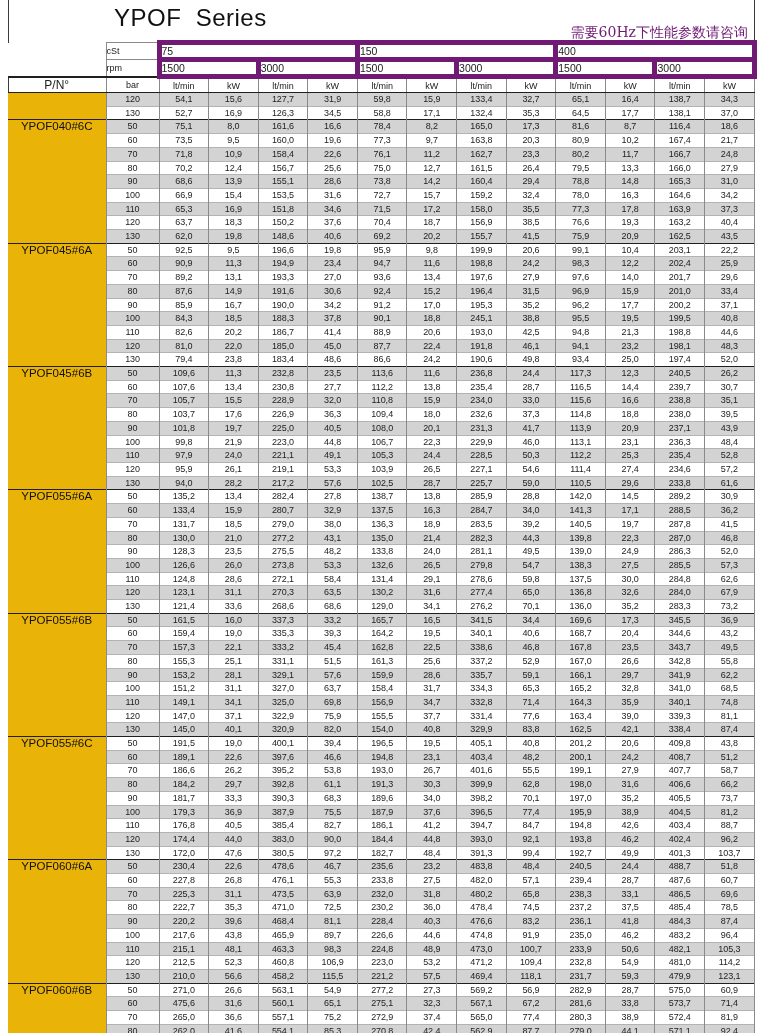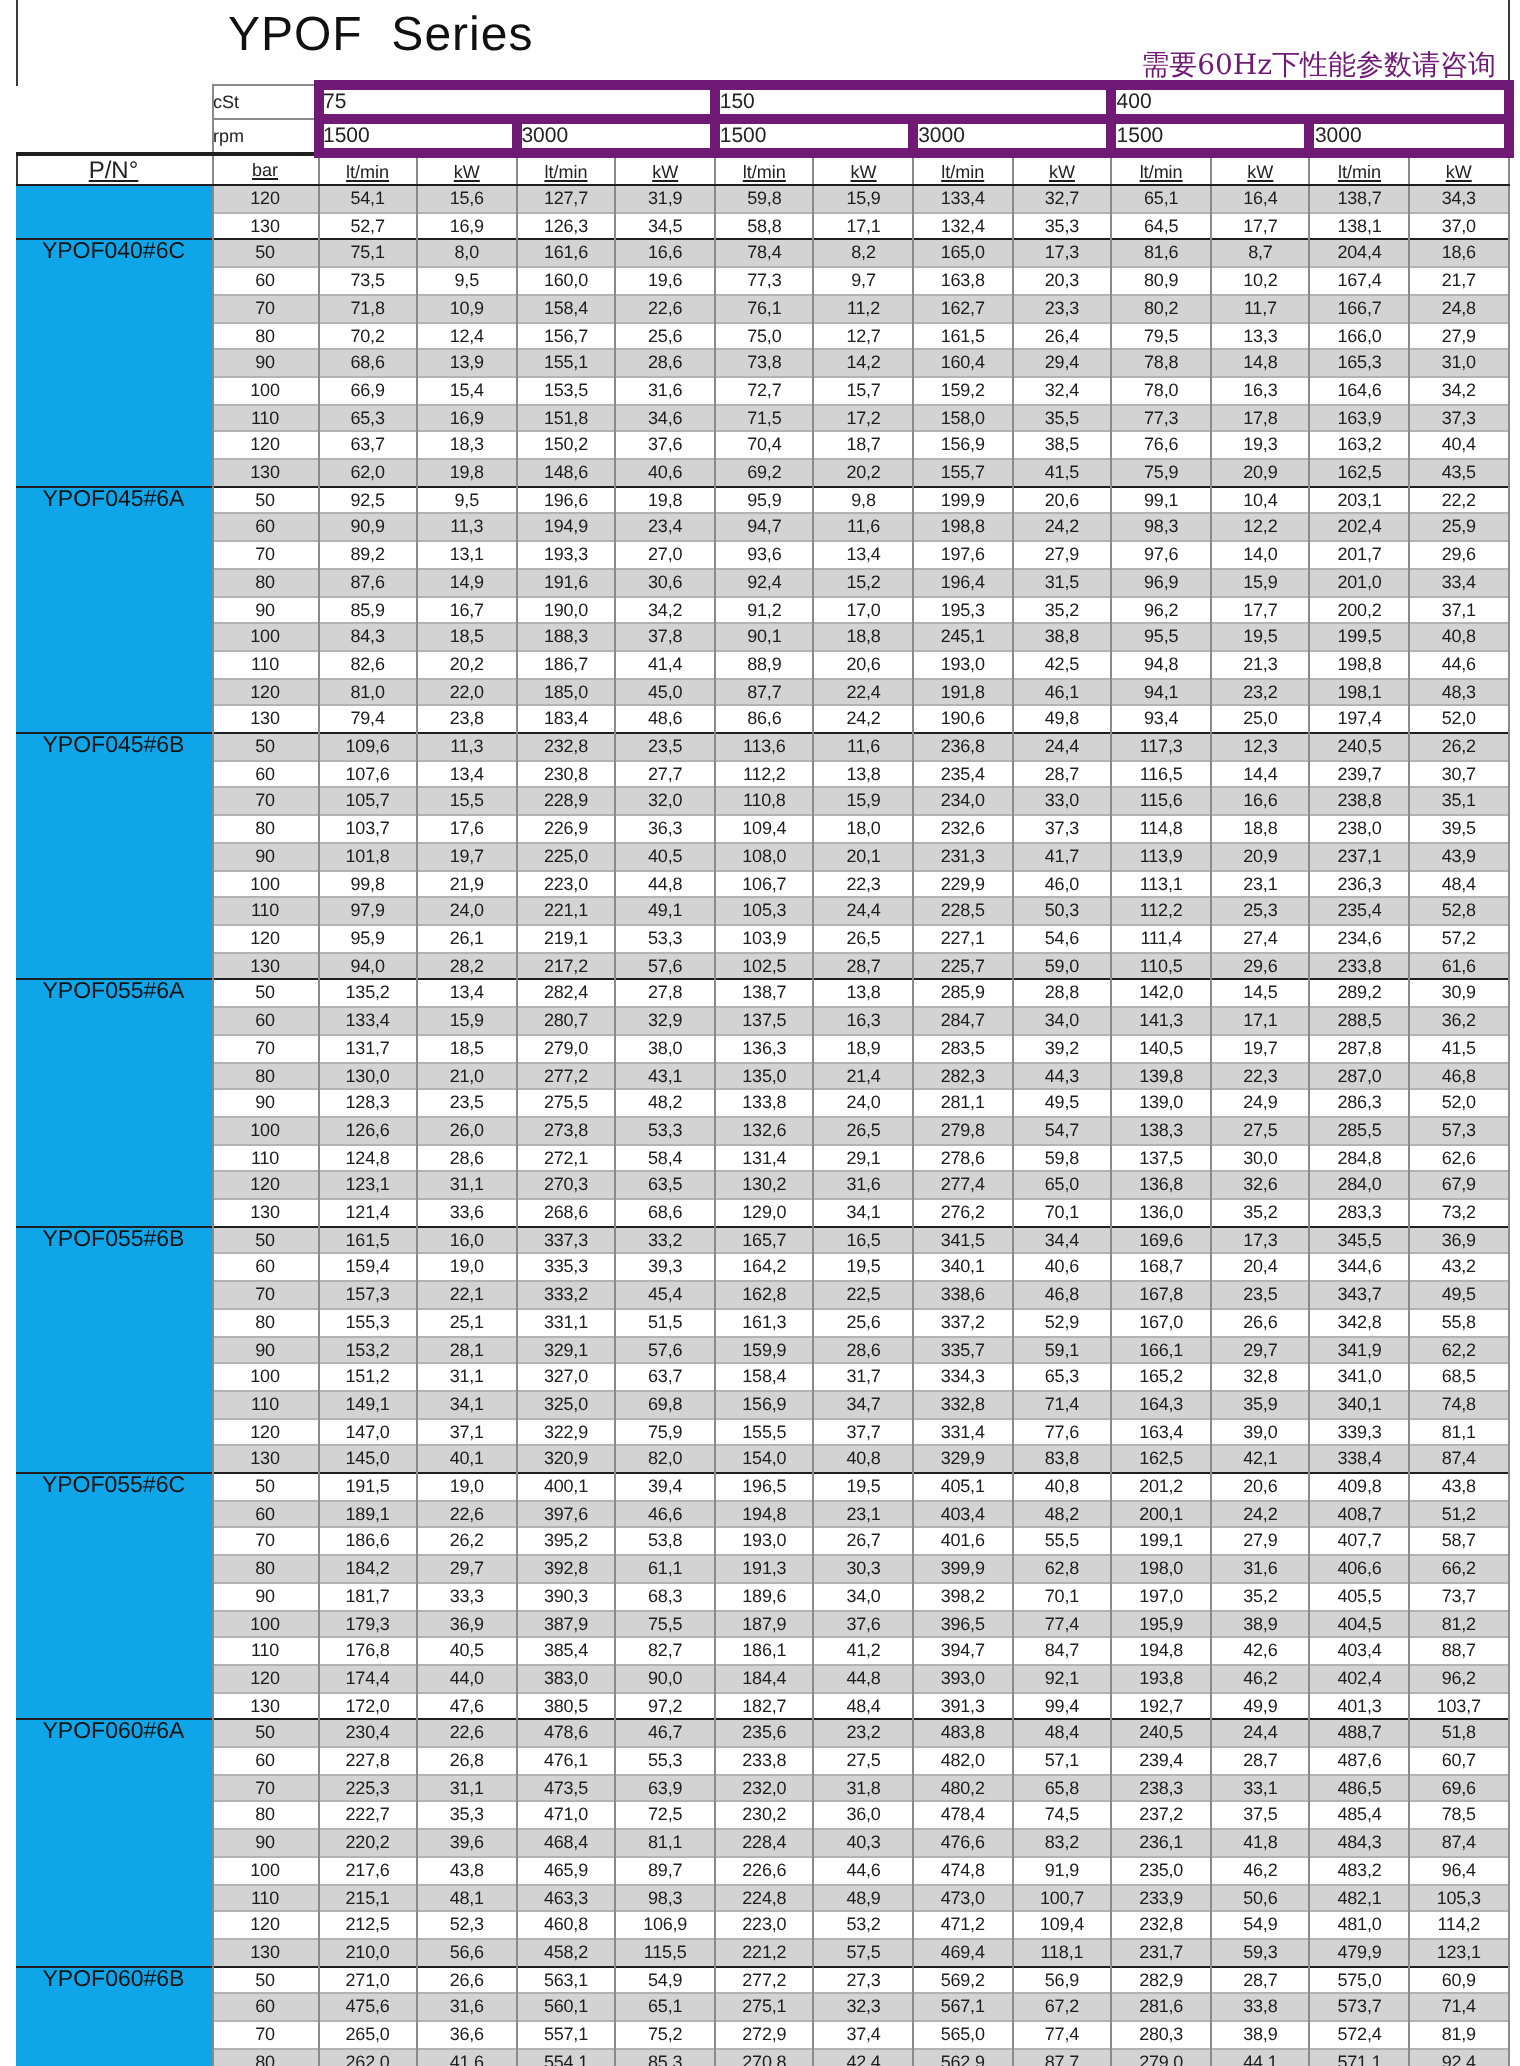--- a/index.html
+++ b/index.html
@@ -15,34 +15,34 @@
   #spec-table{position:absolute;left:8px;top:40px;width:747px;border-collapse:collapse;
               table-layout:fixed;}
   #spec-table td,#spec-table th{padding:0;margin:0;overflow:hidden;white-space:nowrap;
               font-weight:normal;}
   
   .spacer{border:none;background:#fff;}
   .hc{border:1px solid #8a8a8a;font-size:9px;text-align:left;color:#222;}
   .hv{border:5px solid #701a75;font-size:10.5px;text-align:left;padding-left:9px;color:#222;}
   .hr1{height:16px;}
   .hr2{height:15px;}
-  .hr3{height:16px;text-decoration:underline;}
+  .hr3{height:16px;}
   .h3{border-left:1px solid #8a8a8a;border-right:1px solid #8a8a8a;
       border-top:2px solid #1f1f1f;border-bottom:1.5px solid #1f1f1f;
       font-size:9px;text-align:center;color:#222;}
   .pnhead{font-size:12px;border-left:none;}
   
   .dr{height:12.71px;}
   .dr td{line-height:12.71px;}
   .num,.bar{border-left:1px solid #8a8a8a;border-right:1px solid #8a8a8a;
             border-top:1px solid #b3b3b3;text-align:center;font-size:9px;
             letter-spacing:-0.1px;}
   .shade .num,.shade .bar{background:var(--shade,#d3d3d3);}
   .gs td{border-top:1.5px solid #1f1f1f;}
-  .pncell{background:#0ea5e9;border:none;border-right:1px solid #8a8a8a;
+  .pncell{background:#eab308;border:none;border-right:1px solid #8a8a8a;
           border-top:1.5px solid #1f1f1f;vertical-align:top;text-align:center;
           font-weight:bold;font-size:11.5px;color:#111;line-height:12.71px;}
   #spec-table tbody tr:last-child td{border-bottom:2px solid #1a1a1a;}
 </style>
 </head>
 <body>
 
 <div id="page">
   <div id="frame-left" class="frameline"></div>
   <div id="frame-right" class="frameline"></div>
@@ -140,21 +140,21 @@
           <td class="num">75,1</td>
           <td class="num">8,0</td>
           <td class="num">161,6</td>
           <td class="num">16,6</td>
           <td class="num">78,4</td>
           <td class="num">8,2</td>
           <td class="num">165,0</td>
           <td class="num">17,3</td>
           <td class="num">81,6</td>
           <td class="num">8,7</td>
-          <td class="num">204,4</td>
+          <td class="num">116,4</td>
           <td class="num">18,6</td>
         </tr>
         <tr class="dr">
           <td class="bar">60</td>
           <td class="num">73,5</td>
           <td class="num">9,5</td>
           <td class="num">160,0</td>
           <td class="num">19,6</td>
           <td class="num">77,3</td>
           <td class="num">9,7</td>

